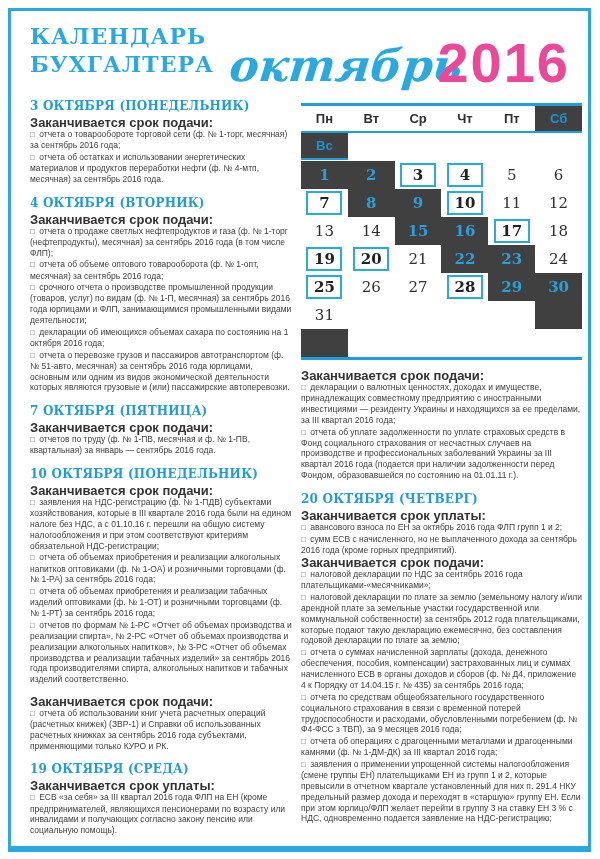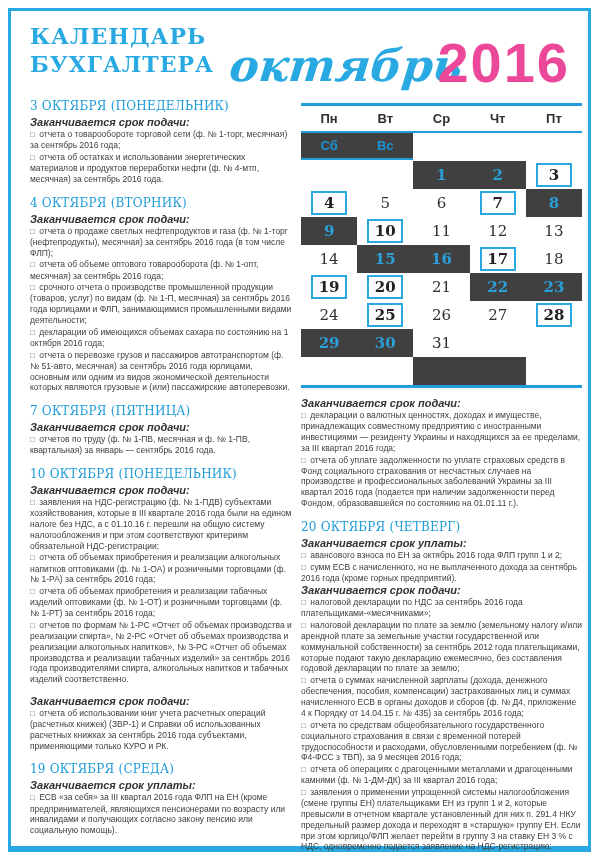--- a/index.html
+++ b/index.html
@@ -11,27 +11,27 @@
   .header{position:absolute;left:30px;top:22px;right:28px;height:70px;}
   .page-title{font-family:"DejaVu Serif",serif;font-weight:700;font-size:22px;line-height:28px;letter-spacing:1px;color:#29a9e1;white-space:pre-line;}
   .month-script{position:absolute;left:200px;top:18px;width:220px;text-align:center;font-family:"DejaVu Serif",serif;font-style:italic;font-weight:700;font-size:44px;color:#29a9e1;transform:skewX(-6deg);}
   .year{position:absolute;right:2px;top:8px;font-family:"Liberation Sans",sans-serif;font-weight:700;font-size:56px;letter-spacing:2px;color:#ec4899;}
 
   
   .col-left{position:absolute;left:30px;top:99px;width:262px;}
   .col-right{position:absolute;left:301px;top:103px;width:281px;}
 
   .section{margin-bottom:11px;}
-  .section-heading{font-family:"DejaVu Serif",serif;font-weight:400;font-size:12px;line-height:15px;color:#1e9cd9;margin:0 0 3px 0;letter-spacing:0.2px;}
-  .deadline-label{font-weight:700;font-style:italic;font-size:11px;line-height:11px;color:#333;margin:1px 0 1px 0;}
+  .section-heading{font-family:"DejaVu Serif",serif;font-weight:700;font-size:12px;line-height:15px;color:#1e9cd9;margin:0 0 3px 0;letter-spacing:0.2px;}
+  .deadline-label{font-weight:700;font-size:13px;line-height:11px;color:#333;margin:1px 0 1px 0;}
   .deadline-item{font-size:8.5px;line-height:1.27;color:#3d3d3d;margin:0 0 1px 0;}
   .checkbox-icon{display:inline-block;font-size:8px;color:#666;margin-right:2px;}
 
   
-  .calendar{width:281px;border-top:3px solid #1f9ede;border-bottom:3px solid #1f9ede;display:grid;grid-template-columns:repeat(5,1fr);margin-bottom:10px;}
+  .calendar{width:281px;border-top:3px solid #1f9ede;border-bottom:3px solid #1f9ede;display:grid;grid-template-columns:repeat(6,1fr);margin-bottom:10px;}
   .cal-cell{display:flex;align-items:center;justify-content:center;height:28px;font-family:"DejaVu Serif",serif;font-size:15px;color:#2f2f2f;}
   .cal-cell.weekend{background:#404040;}
   .cal-head{height:25px;border-bottom:2px solid #1f9ede;font-family:"Liberation Sans",sans-serif;font-weight:700;font-size:13px;color:#2f2f2f;}
   .cal-head.weekend{color:#1b93d1;}
   .cal-day.weekend{color:#2b9fd8;font-weight:700;}
   .marked-date{display:flex;align-items:center;justify-content:center;min-width:26px;height:20px;padding:0 3px;border:2px solid #29a9e1;background:#fff;font-weight:700;color:#222;}
 </style>
 </head>
 <body>
 

